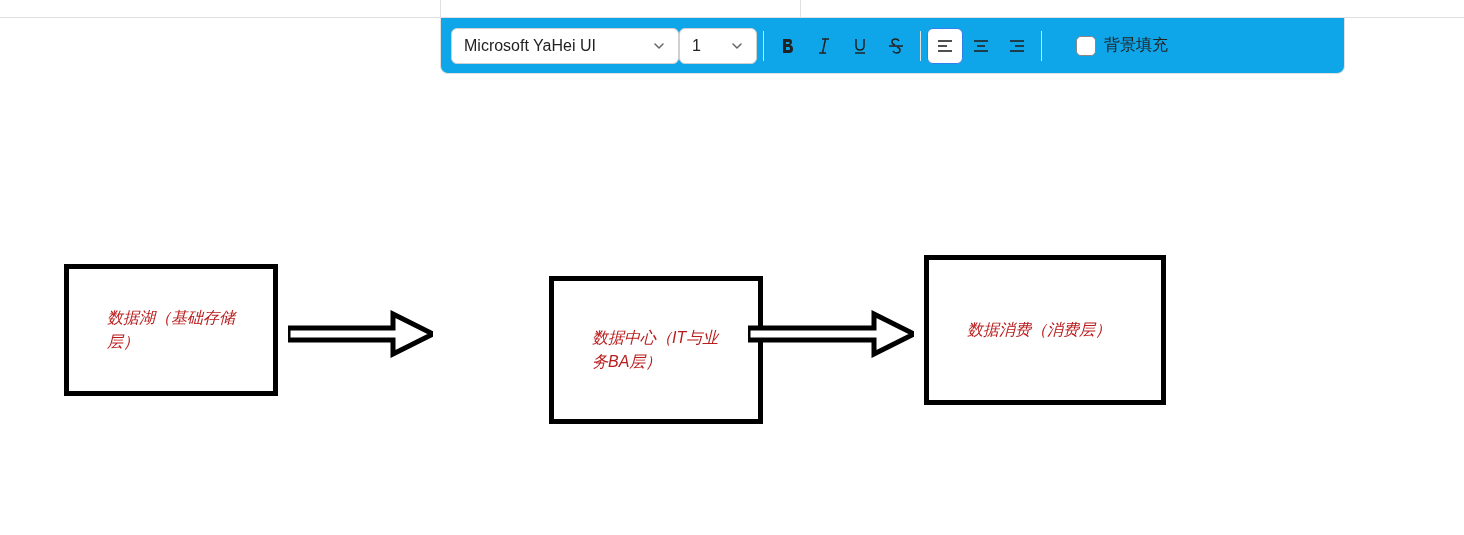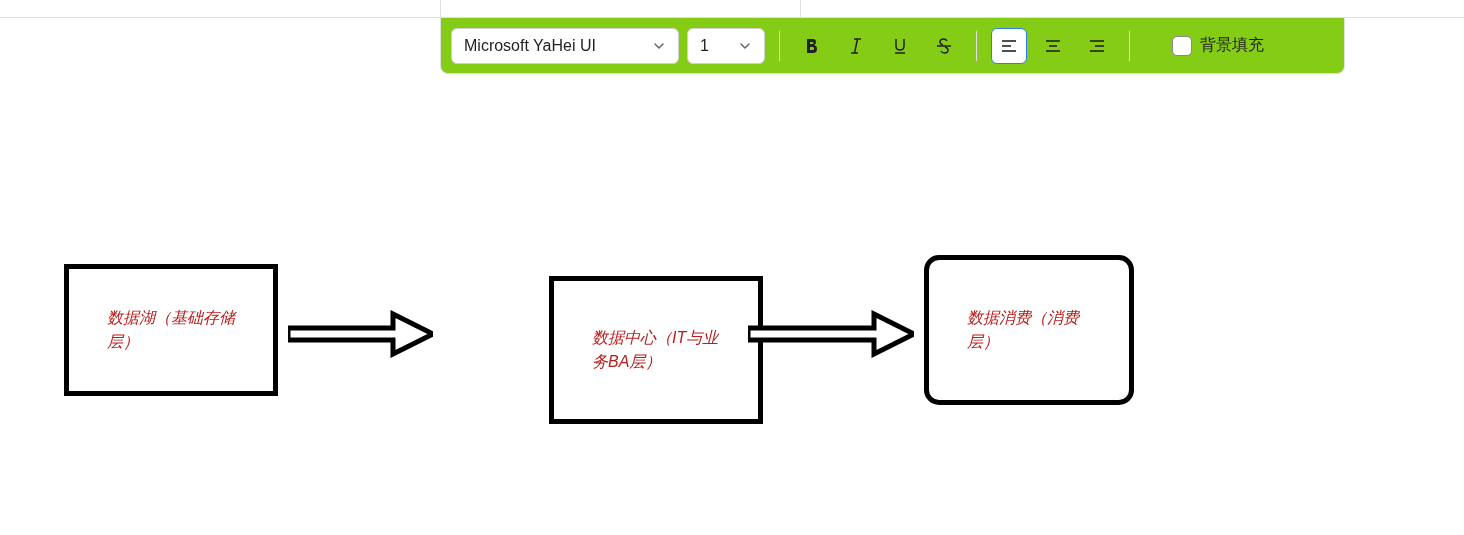--- a/index.html
+++ b/index.html
@@ -40,28 +40,28 @@
       bottom: 0;
       width: 1px;
       background: #e0e0e0;
     }
     .toolbar {
       position: absolute;
       top: 18px;
       left: 440px;
       width: 905px;
       height: 56px;
-      background: #84cc16;
+      background: #0ea5e9;
       border: 1px solid #e0e0e0;
       border-top: none;
       border-radius: 0 0 8px 8px;
       display: flex;
       align-items: center;
       padding: 0 10px;
-      gap: 8px;
+      gap: 0;
     }
     .font-select {
       display: flex;
       align-items: center;
       justify-content: space-between;
       background: #fff;
       border: 1px solid #d0d0d0;
       border-radius: 6px;
       height: 36px;
       padding: 0 12px;
@@ -154,23 +154,22 @@
     .box2 {
       left: 517px;
       top: 276px;
       width: 214px;
       height: 148px;
       margin-left: 32px;
     }
     .box3 {
       left: 924px;
       top: 255px;
-      width: 210px;
+      width: 242px;
       height: 150px;
-      border-radius: 15px;
     }
     .arrow {
       position: absolute;
       pointer-events: auto;
     }
     .arrow1 {
       left: 288px;
       top: 310px;
       width: 145px;
       height: 48px;

